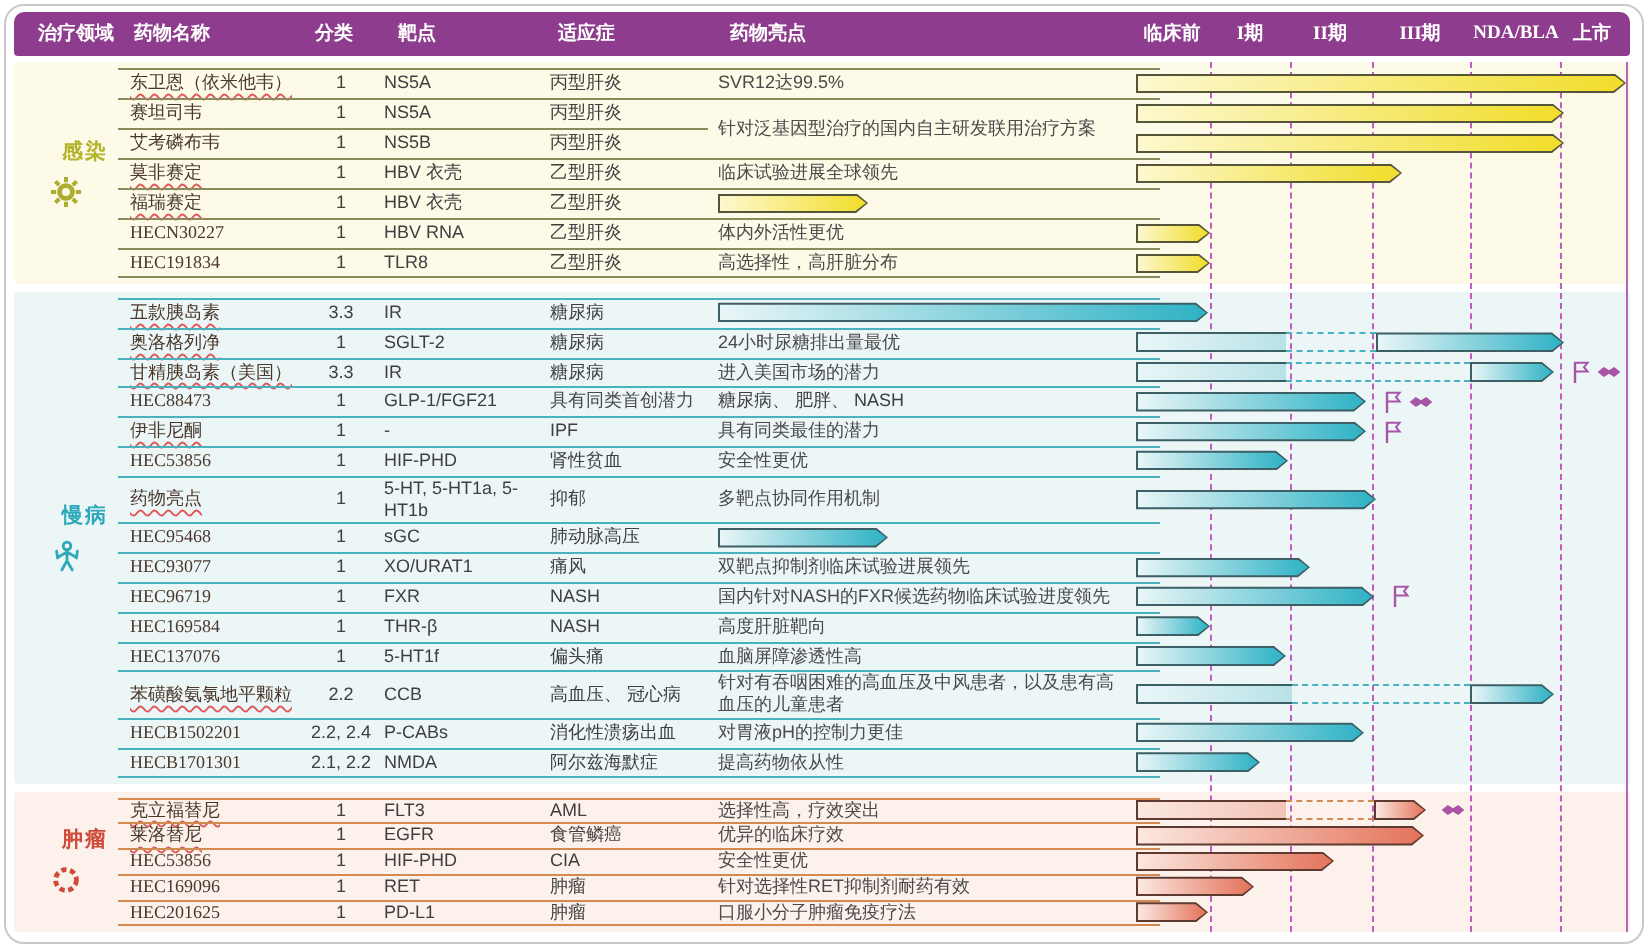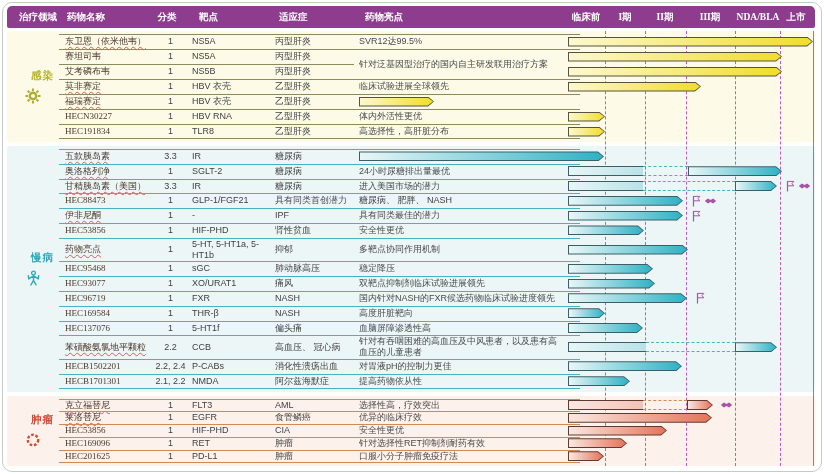--- a/index.html
+++ b/index.html
@@ -273,21 +273,20 @@
               <div class="seg arrow" style="left: 0px; width: 120px;">
                 <i></i>
               </div>
             </div>
           </div>
           <div class="row">
             <div class="cell name">HEC95468</div>
             <div class="cell cls">1</div>
             <div class="cell tgt">sGC</div>
             <div class="cell ind">肺动脉高压</div>
-            <div class="cell hl">稳定降压</div>
             <div class="chart-cell">
               <div class="seg arrow" style="left: 0px; width: 85px;">
                 <i></i>
               </div>
             </div>
           </div>
           <div class="row">
             <div class="cell name">HEC93077</div>
             <div class="cell cls">1</div>
             <div class="cell tgt">XO/URAT1</div>

